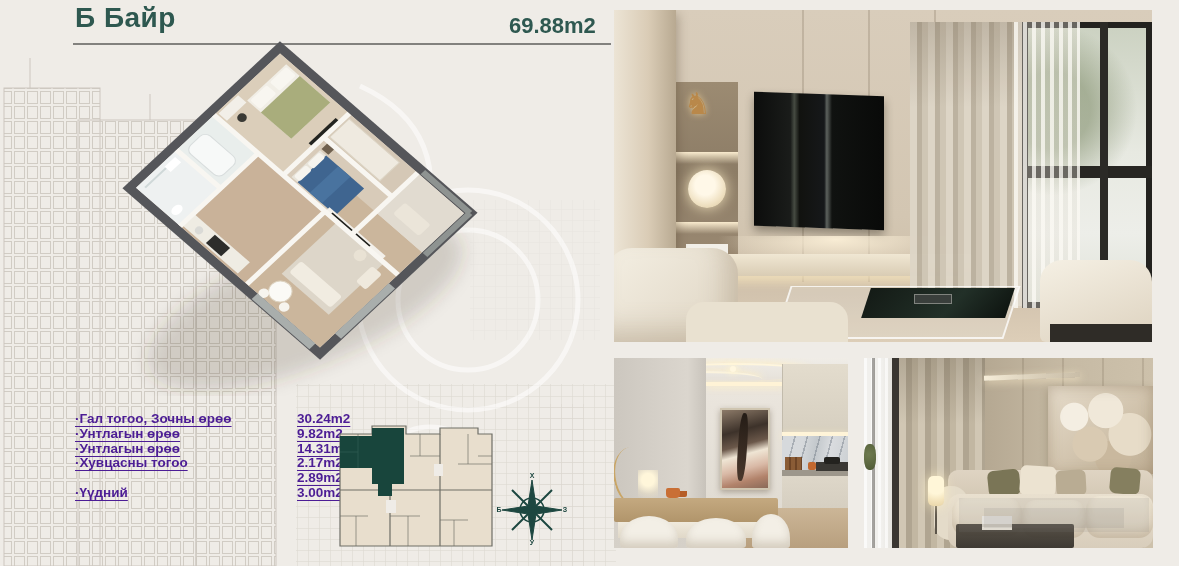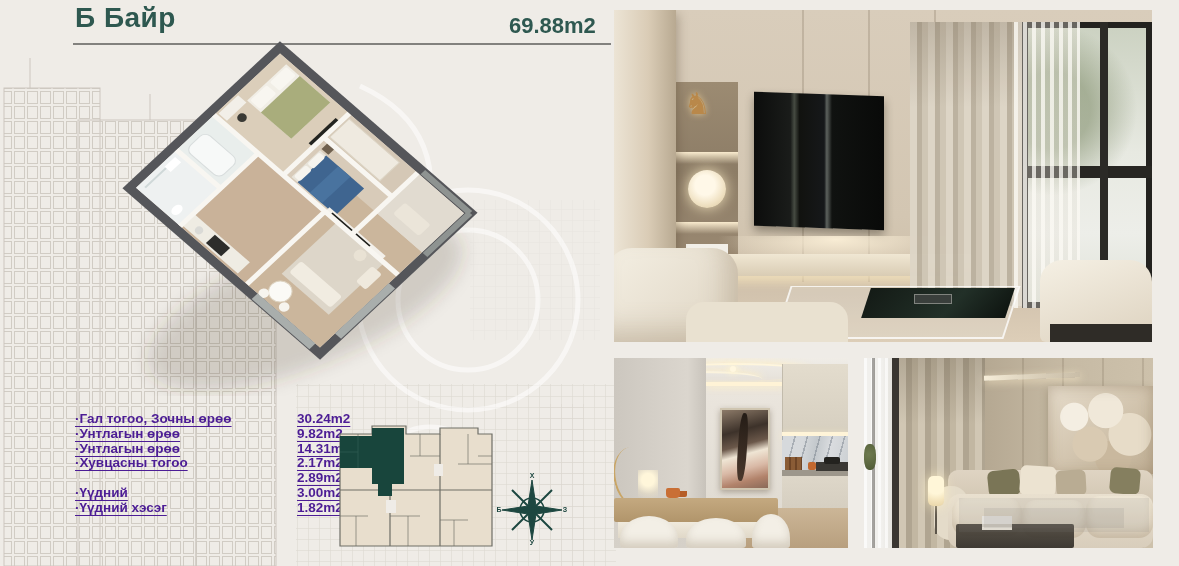--- a/index.html
+++ b/index.html
@@ -275,21 +275,20 @@
     </g>
   </svg>
 
   <div class="abs roomlist">
     <div class="row"><span class="lbl">·Гал тогоо, Зочны өрөө</span><span class="val">30.24m2</span></div>
     <div class="row"><span class="lbl">·Унтлагын өрөө</span><span class="val">9.82m2</span></div>
     <div class="row"><span class="lbl">·Унтлагын өрөө</span><span class="val">14.31m2</span></div>
     <div class="row"><span class="lbl">·Хувцасны тогоо</span><span class="val">2.17m2</span></div>
     <div class="row"><span class="val">2.89m2</span></div>
     <div class="row"><span class="lbl">·Үүдний</span><span class="val">3.00m2</span></div>
-    <div class="row"><span class="lbl">·Үүдний хэсэг</span><span class="val">1.82m2</span></div>
   </div>
 
   <svg style="left:328px;top:404px" width="200" height="162" viewBox="0 0 200 162">
     <g stroke="#6e6e67" stroke-width="1.2" fill="none">
       <path d="M12 30 H44 V22 H78 V30 H112 V24 H150 V30 H164 V142 H12 Z" fill="#e8decd"></path>
       <path d="M62 30 V142 M112 30 V142 M12 86 H164"></path>
       <path d="M12 58 H42 M30 30 V58 M44 30 V58 M82 52 H112 M92 30 V52 M130 60 H164 M140 30 V60 M150 52 H164 M12 112 H40 M28 112 V142 M62 112 H92 M80 112 V142 M112 116 H140 M126 116 V142" opacity="0.75" stroke-width="0.9"></path>
     </g>
     <rect x="58" y="96" width="10" height="13" fill="#efece7"></rect>
     <rect x="106" y="60" width="9" height="12" fill="#efece7"></rect>

